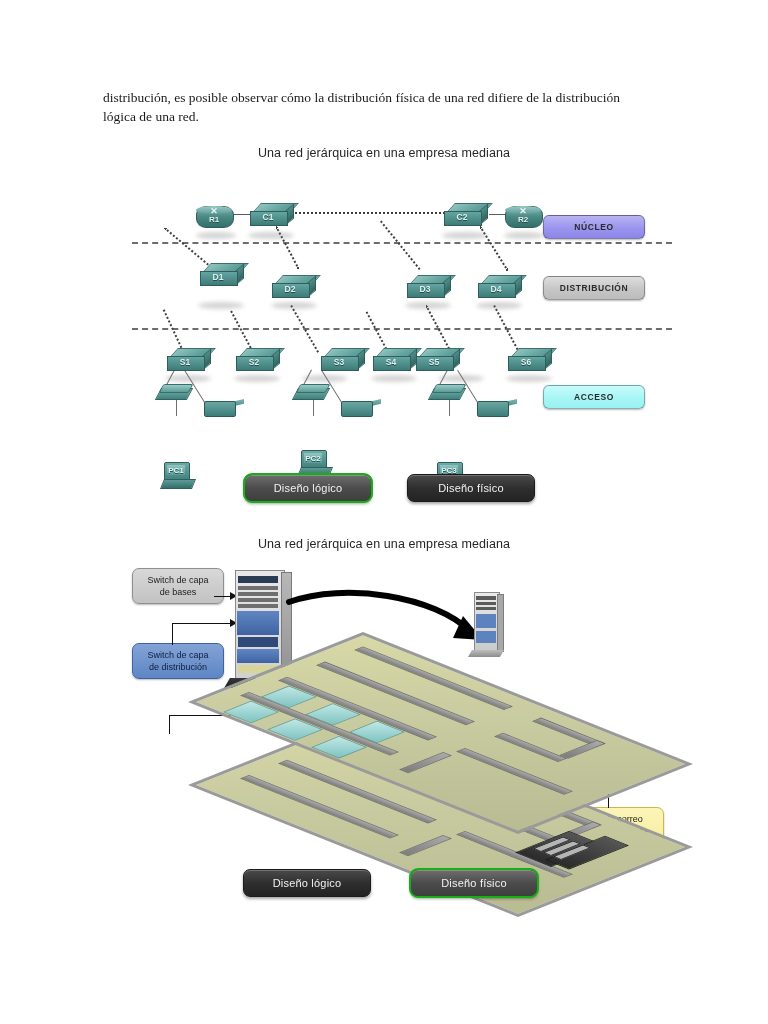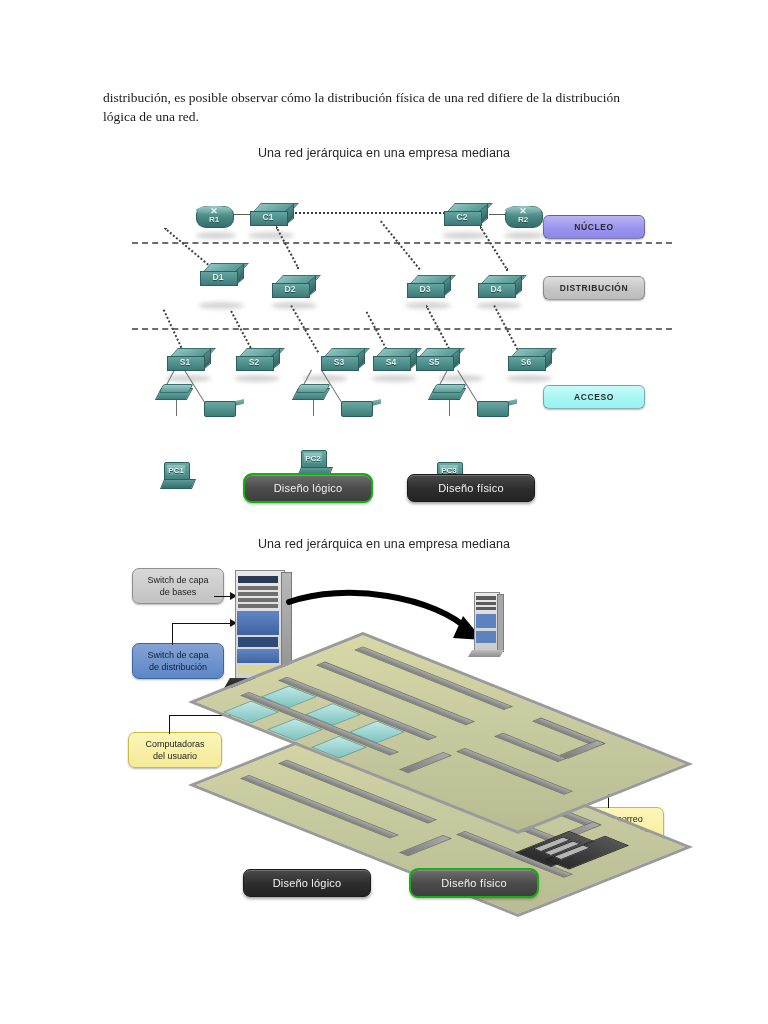--- a/index.html
+++ b/index.html
@@ -397,24 +397,20 @@
   <div class="arrowhead" style="left:230px;top:32px;"></div>
 
   <div class="callout blue" style="left:132px;top:83px;width:78px;">
     <div>Switch de capa</div>
     <div>de distribución</div>
   </div>
   <div class="arrowv" style="left:172px;top:63px;height:22px;"></div>
   <div class="arrow" style="left:172px;top:63px;width:60px;"></div>
   <div class="arrowhead" style="left:230px;top:59px;"></div>
 
-  <div class="callout yellow" style="left:128px;top:172px;width:80px;">
-    <div>Computadoras</div>
-    <div>del usuario</div>
-  </div>
   <div class="arrowv" style="left:169px;top:155px;height:19px;"></div>
   <div class="arrow" style="left:169px;top:155px;width:97px;"></div>
   <div class="arrowhead" style="left:264px;top:151px;"></div>
 
   <div class="callout yellow" style="left:538px;top:247px;width:112px;">
     <div>Servidores de correo</div>
     <div>electrónico y servidores</div>
     <div>de bases de datos</div>
   </div>
   <div class="arrowv" style="left:608px;top:216px;height:32px;"></div>

